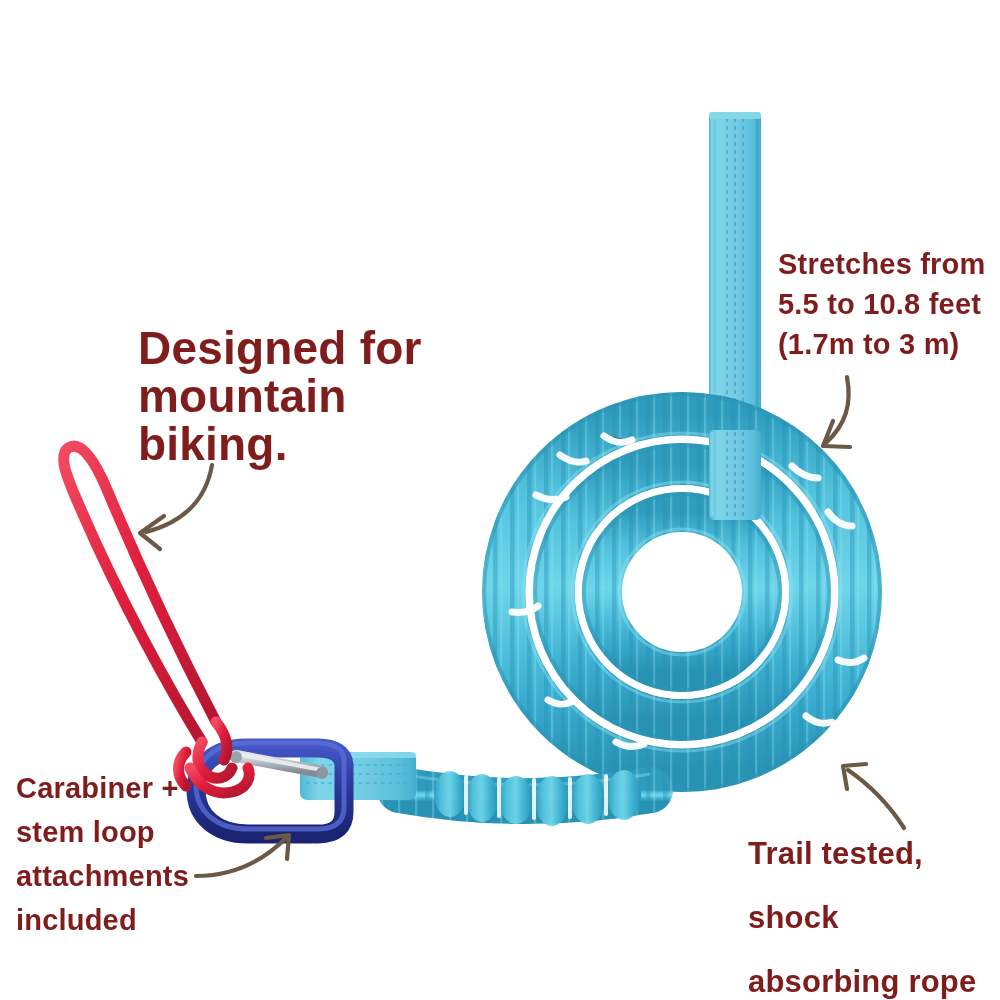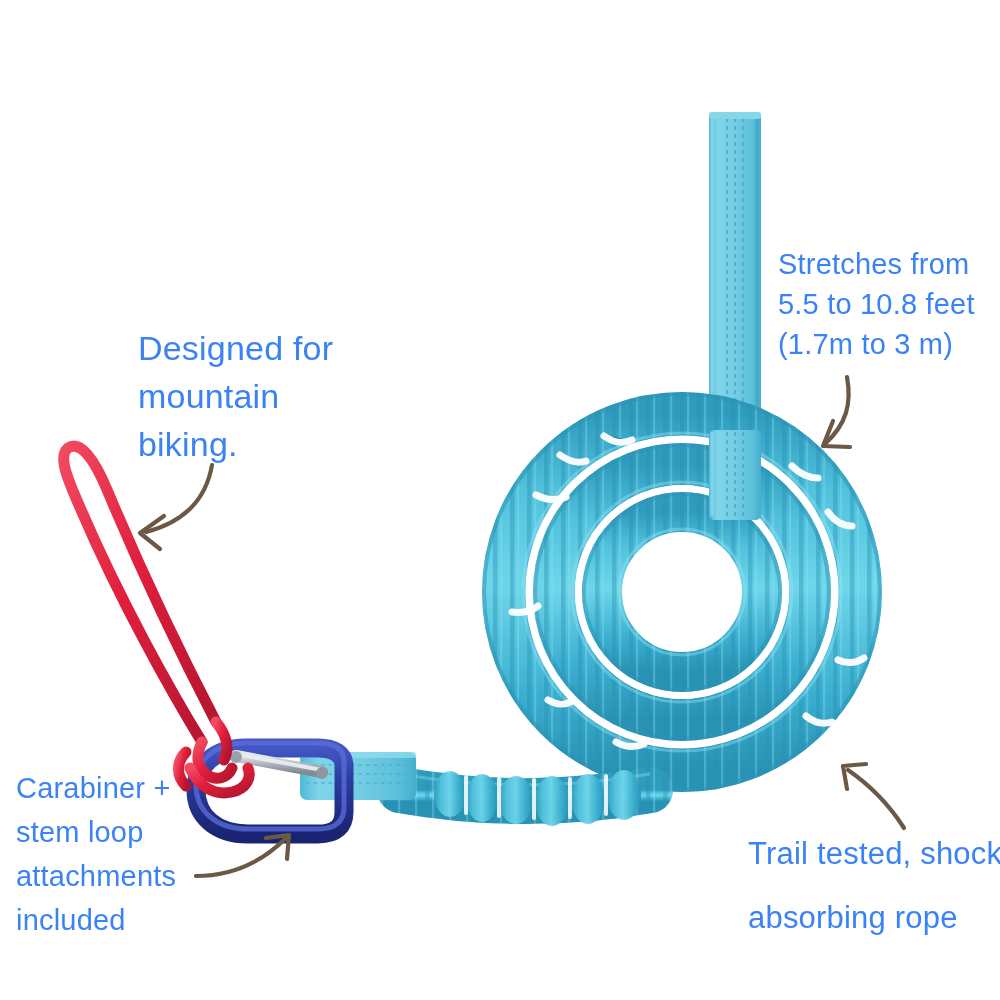--- a/index.html
+++ b/index.html
@@ -10,29 +10,29 @@
   #stage {
     position: relative;
     width: 1000px;
     height: 1000px;
     background: #ffffff;
     overflow: hidden;
     font-family: "Liberation Sans", sans-serif;
   }
   .annot {
     position: absolute;
-    color: #3b82f6;
-    font-weight: 400;
+    color: #7f1d1d;
+    font-weight: 700;
     letter-spacing: 0.2px;
     white-space: pre-line;
   }
   #label-designed {
     left: 138px;
     top: 324px;
-    font-size: 34px;
+    font-size: 46px;
     line-height: 48px;
   }
   #label-stretches {
     left: 778px;
     top: 244px;
     font-size: 29px;
     line-height: 40px;
   }
   #label-carabiner {
     left: 16px;

